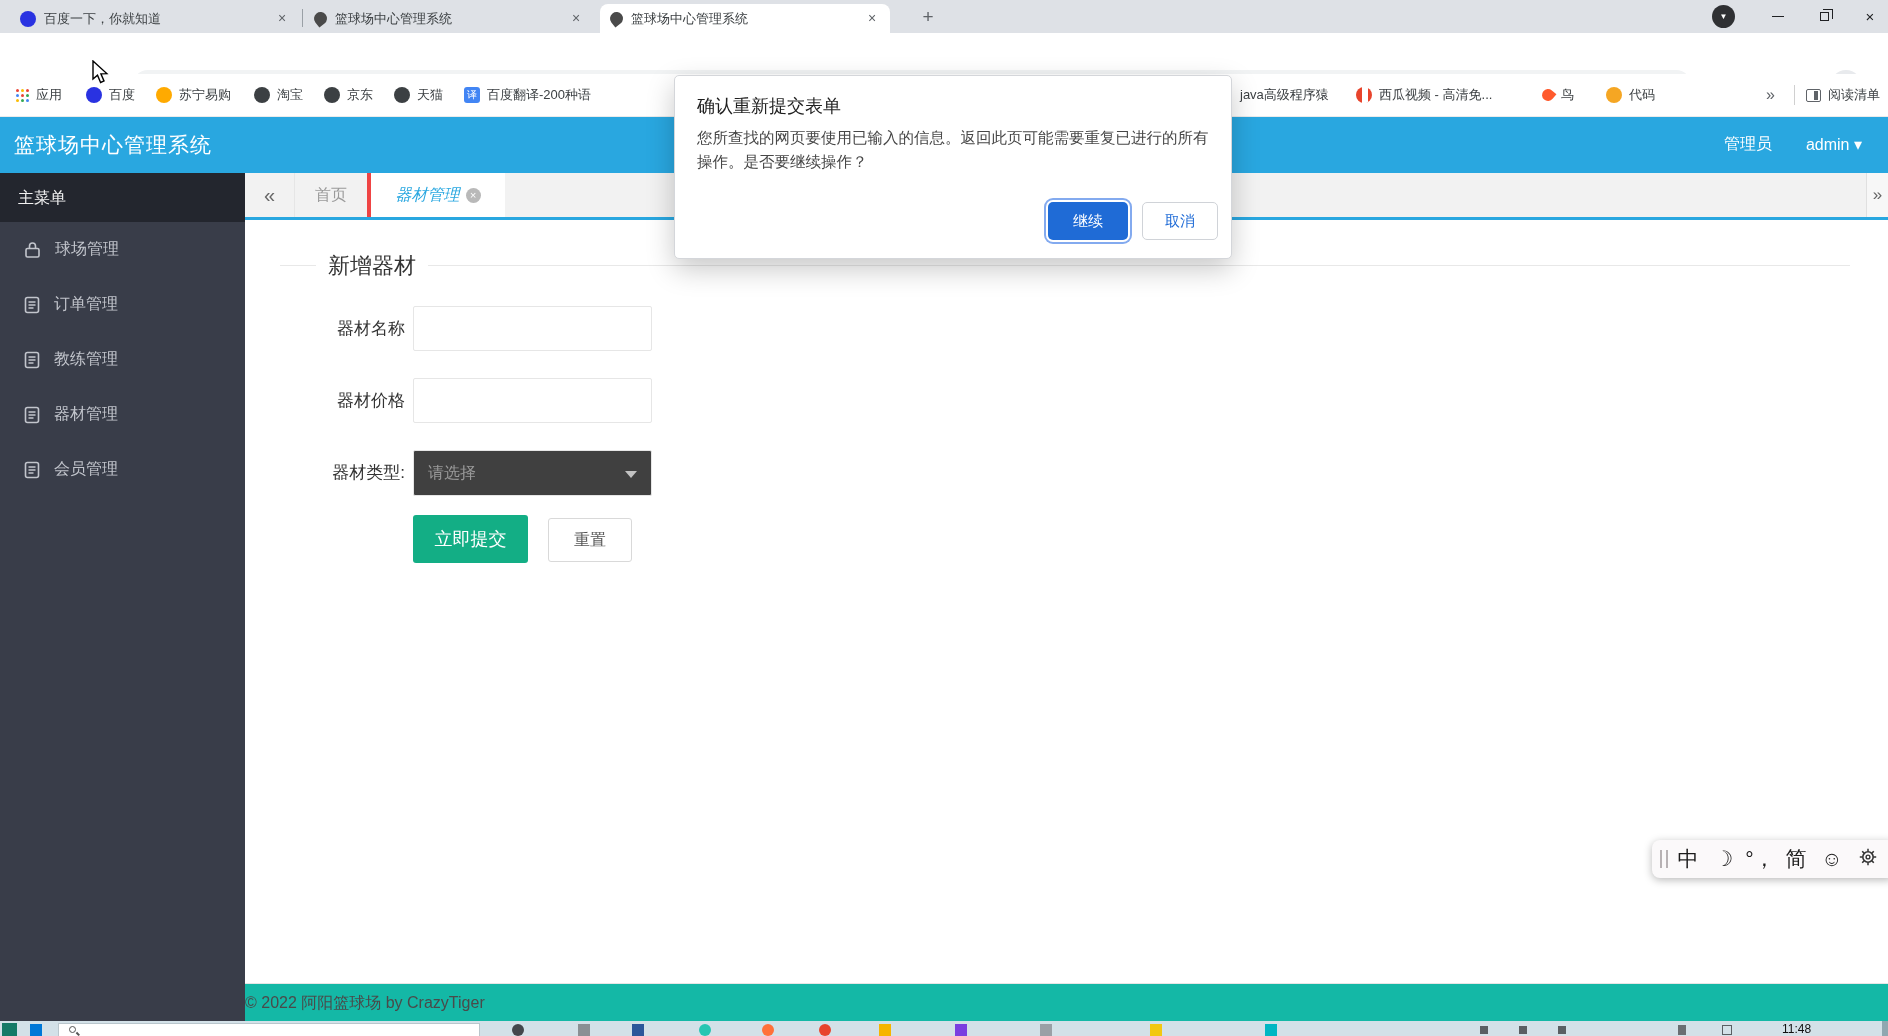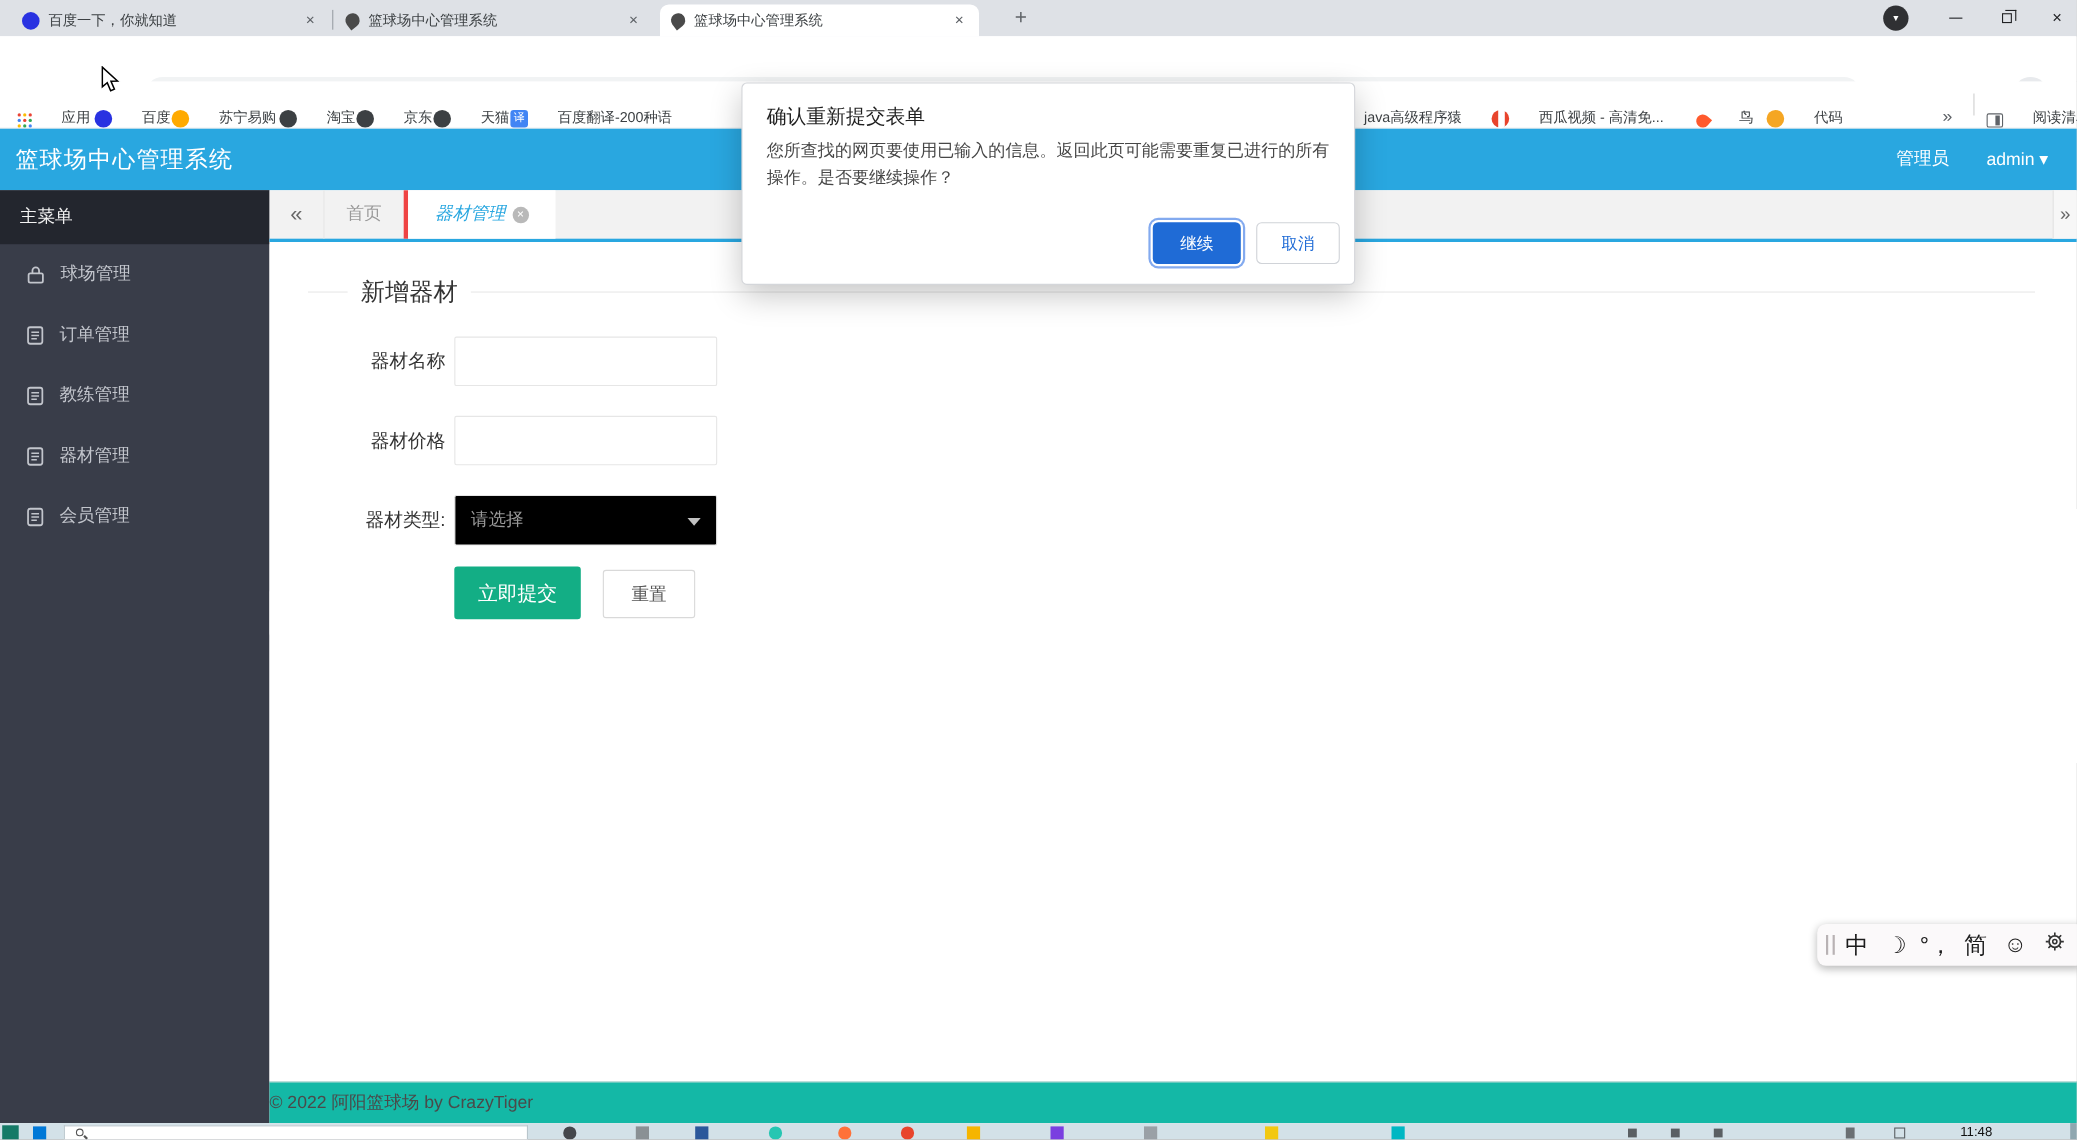--- a/index.html
+++ b/index.html
@@ -31,21 +31,21 @@
   .infoicon { width:15px; height:15px; border:1.4px solid #5f6368; border-radius:50%; color:#5f6368; font-size:10px; line-height:13px; text-align:center; font-style:italic; flex:none; }
   .urltext { font-size:15px; color:#202124; margin-left:12px; white-space:nowrap; }
   .rowicon { top:39px; width:28px; height:28px; display:flex; align-items:center; justify-content:center; color:#5f6368; }
   .avatarwrap { left:1830px; top:37px; width:32px; height:32px; border-radius:50%; background:#e8eaed; display:flex; align-items:center; justify-content:center; }
   .person { width:14px; height:14px; position:relative; }
   .person:before { content:""; position:absolute; left:4px; top:0; width:6px; height:6px; border-radius:50%; background:#5f6368; }
   .person:after { content:""; position:absolute; left:1px; top:7px; width:12px; height:7px; border-radius:6px 6px 0 0; background:#5f6368; }
   .dots3 { left:1868px; top:39px; width:20px; height:28px; text-align:center; line-height:28px; color:#5f6368; font-size:15px; }
 
   .bookmarks { left:0; top:74px; width:1888px; height:43px; background:#fff; border-bottom:1px solid #ebebeb; }
-  .bm { position:absolute; top:0; height:42px; display:flex; align-items:flex-end; font-size:13px; color:#3c4043; white-space:nowrap;gap:20px; }
+  .bm { position:absolute; top:0; height:42px; display:flex; align-items:center; font-size:13px; color:#3c4043; white-space:nowrap; }
   .bm .bicon { margin-right:7px; flex:none; }
   .bmc { width:16px; height:16px; border-radius:50%; }
   .bms { width:16px; height:16px; border-radius:3px; color:#fff; font-size:10px; line-height:16px; text-align:center; }
   .appsgrid { width:13px; height:13px; display:grid; grid-template-columns:repeat(3,3px); grid-template-rows:repeat(3,3px); gap:2px; }
   .appsgrid i { border-radius:50%; }
   .playtri { width:0; height:0; border-left:6px solid #fff; border-top:4px solid transparent; border-bottom:4px solid transparent; margin-left:6px; }
   .birdicon { width:12px; height:12px; background:#ff5a2d; border-radius:60% 0 60% 60%; transform:rotate(40deg); }
   .vline { position:absolute; top:11px; width:1px; height:20px; background:#d0d0d0; }
   .readicon { width:15px; height:13px; border:1.5px solid #5f6368; border-radius:2px; position:relative; }
   .readicon:before { content:""; position:absolute; right:2px; top:1px; bottom:1px; width:4px; background:#5f6368; }
@@ -70,21 +70,21 @@
   .overflowbtn { position:absolute; right:0; top:0; width:22px; height:44px; color:#666; font-size:17px; line-height:44px; border-left:1px solid #e0e0e0; text-align:center; background:#f7f7f7; }
 
   .content { left:245px; top:220px; width:1643px; height:763px; background:#fff; }
   .legend { position:absolute; left:35px; top:31px; width:1570px; height:30px; }
   .legend .lg-line { position:absolute; top:14px; height:1px; background:#e8e8e8; }
   .legend .lg-text { position:absolute; left:36px; top:0; font-size:22px; color:#333; background:#fff; padding:0 12px; }
 
   .frow { position:absolute; left:0; width:700px; height:46px; }
   .flabel { position:absolute; left:0; top:0; width:160px; height:46px; line-height:46px; text-align:right; font-size:17px; color:#333; }
   .finput { position:absolute; left:168px; top:0; width:239px; height:45px; border:1px solid #e6e6e6; border-radius:2px; background:#fff; font-size:15px; padding:0 12px; outline:none; font-family:inherit; }
-  .fselect { position:absolute; left:168px; top:0; width:239px; height:46px; border:1px solid #e6e6e6; border-radius:2px; background:#000000; line-height:44px; padding-left:14px; font-size:16px; color:#999; }
+  .fselect { position:absolute; left:168px; top:0; width:239px; height:46px; border:1px solid #e6e6e6; border-radius:2px; background:#404040; line-height:44px; padding-left:14px; font-size:16px; color:#999; }
   .selcaret { position:absolute; right:14px; top:20px; width:0; height:0; border-left:6px solid transparent; border-right:6px solid transparent; border-top:7px solid #c2c2c2; }
   .btn-submit { position:absolute; left:168px; top:0; width:115px; height:48px; background:#13ae85; border:none; border-radius:3px; color:#fff; font-size:18px; font-family:inherit; }
   .btn-reset { position:absolute; left:303px; top:3px; width:84px; height:44px; background:#fff; border:1px solid #d9d9d9; border-radius:3px; color:#555; font-size:16px; font-family:inherit; }
 
   .appfooter { left:245px; top:983px; width:1643px; height:38px; background:#14b8a6; border-top:1px solid #e6e6e6; text-align:left; line-height:37px; font-size:16px; color:#4a4a4a; }
 
   
   .dialog { left:674px; top:75px; width:558px; height:184px; background:#fff; border:1px solid #d4d6da; border-radius:5px; box-shadow:0 10px 28px rgba(0,0,0,.22); z-index:50; }
   .dlg-title { position:absolute; left:22px; top:18px; font-size:18px; color:#1f1f1f; }
   .dlg-body { position:absolute; left:22px; top:50px; width:516px; font-size:15.5px; line-height:24px; color:#474747; }

